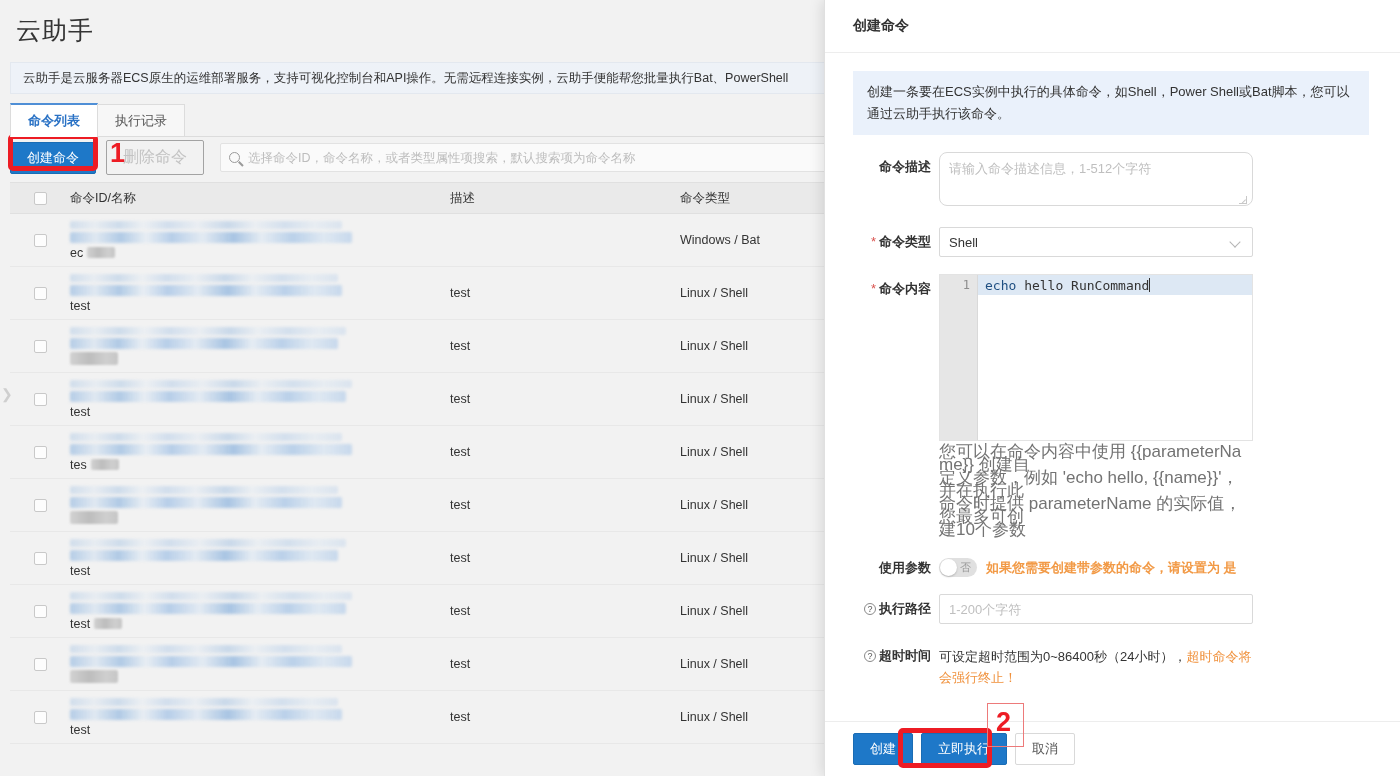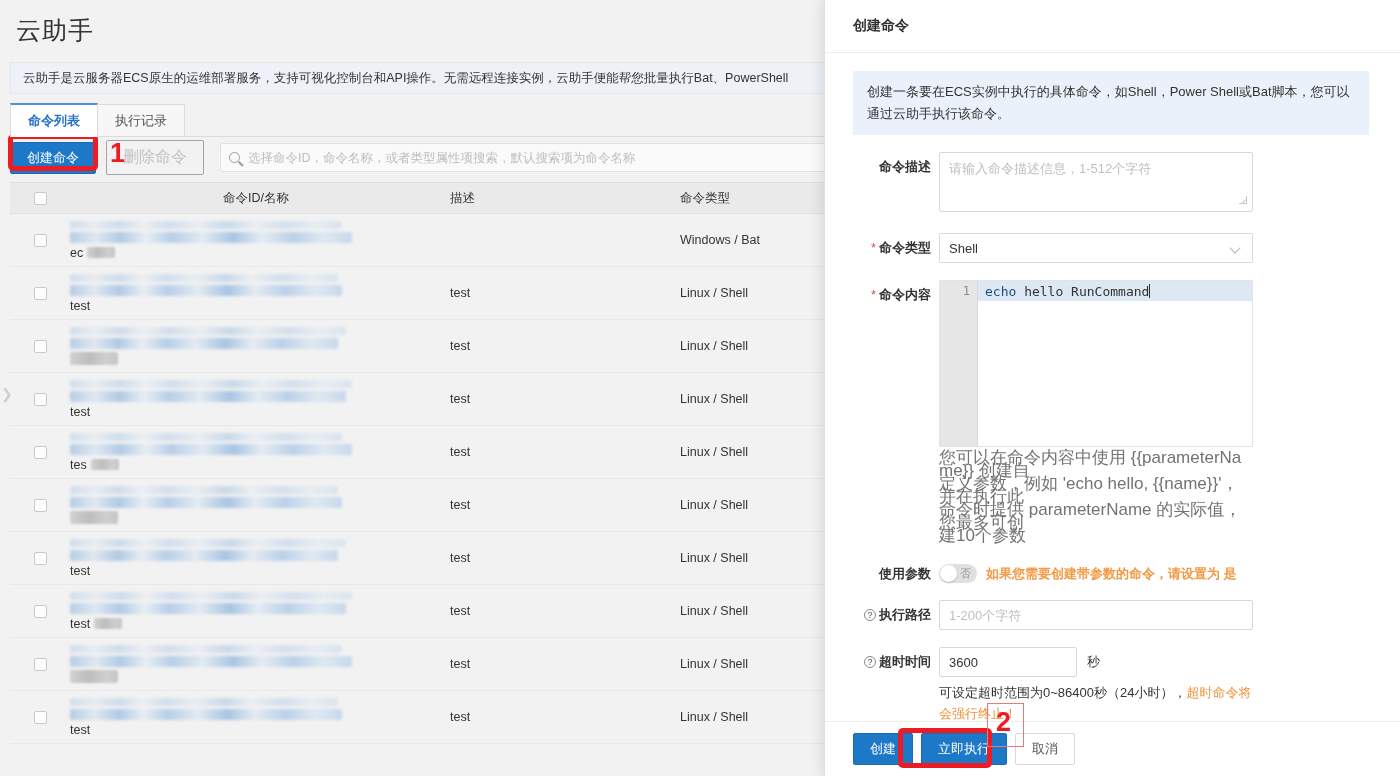--- a/index.html
+++ b/index.html
@@ -79,21 +79,21 @@
   .thead {
     display:flex; background: #eaeaea; border-top: 1px solid #e0e0e0;
     border-bottom: 1px solid #e0e0e0; height: 32px; align-items:center;
     font-size: 12.5px; color: #333;
   }
   .row {
     display:flex; min-height: 53px; align-items: center;
     border-bottom: 1px solid #e8e8e8; background: #f2f2f2;
   }
   .c-check { width: 60px; display:flex; justify-content:center; flex:none; }
-  .c-name  { width: 380px; flex:none; padding-right: 8px; text-align: center; }
+  .c-name  { width: 380px; flex:none; padding-right: 8px; }
   .c-desc  { width: 230px; flex:none; font-size: 12.5px; color:#333; }
   .c-type  { width: 230px; flex:none; font-size: 12.5px; color:#333; }
   .chk {
     width: 13px; height: 13px; border: 1px solid #c9c9c9; background:#fdfdfd; border-radius:2px;
   }
   .blurline {
     height: 11px; border-radius: 2px; margin-bottom: 3px;
     background:
       linear-gradient(90deg,
         rgba(170,198,228,.85) 0%, rgba(205,222,240,.5) 9%, rgba(160,192,226,.8) 18%,
@@ -158,21 +158,21 @@
   .inp::placeholder { color:#bfbfbf; }
   .ok-badge {
     position:absolute; left: 290px; top: 8px; width: 15px; height: 15px;
     background:#15a362; border-radius:50%;
   }
   .ok-badge:after {
     content:""; position:absolute; left:4px; top:3.5px; width:4px; height:7px;
     border:solid #fff; border-width: 0 1.6px 1.6px 0; transform: rotate(45deg);
   }
   .ta {
-    width: 314px; height: 60px; border: 1px solid #d9d9d9; border-radius:2px;
+    width: 314px; height: 54px; border: 1px solid #d9d9d9; border-radius:8px;
     font-size: 13px; color:#333; padding: 7px 9px; outline:none; resize:none;
     font-family: inherit;
   }
   .ta::placeholder { color:#bfbfbf; }
   .ta-grip {
     position:absolute; left: 300px; top: 44px; width: 8px; height: 8px;
     border-right:1px solid #c8c8c8; border-bottom:1px solid #c8c8c8;
   }
   .ta-grip:before {
     content:""; position:absolute; right:0; bottom:3px; width:5px; height:1px;
@@ -512,24 +512,20 @@
         <div class="ctrl">
           <input class="inp" placeholder="1-200个字符" style="">
         </div>
       </div>
 
       <div class="field">
         <div class="flabel">
           <span class="qmark">?</span><span>超时时间</span>
         </div>
         <div class="ctrl">
-          <div style="display:flex;align-items:center;">
-            <input class="inp" style="width: 138px; padding-right: 9px;" value="3600">
-            <span style="margin-left:10px;font-size:13px;color:#333;">秒</span>
-          </div>
           <div class="tip-sec"><span>可设定超时范围为0~86400秒（24小时），</span><span class="o">超时命令将会强行终止！</span></div>
         </div>
       </div>
     </div>
 
     <div class="drawer-foot">
       <button class="fbtn">创建</button>
       <button class="fbtn">立即执行</button>
       <button class="fbtn ghost">取消</button>
     </div>

